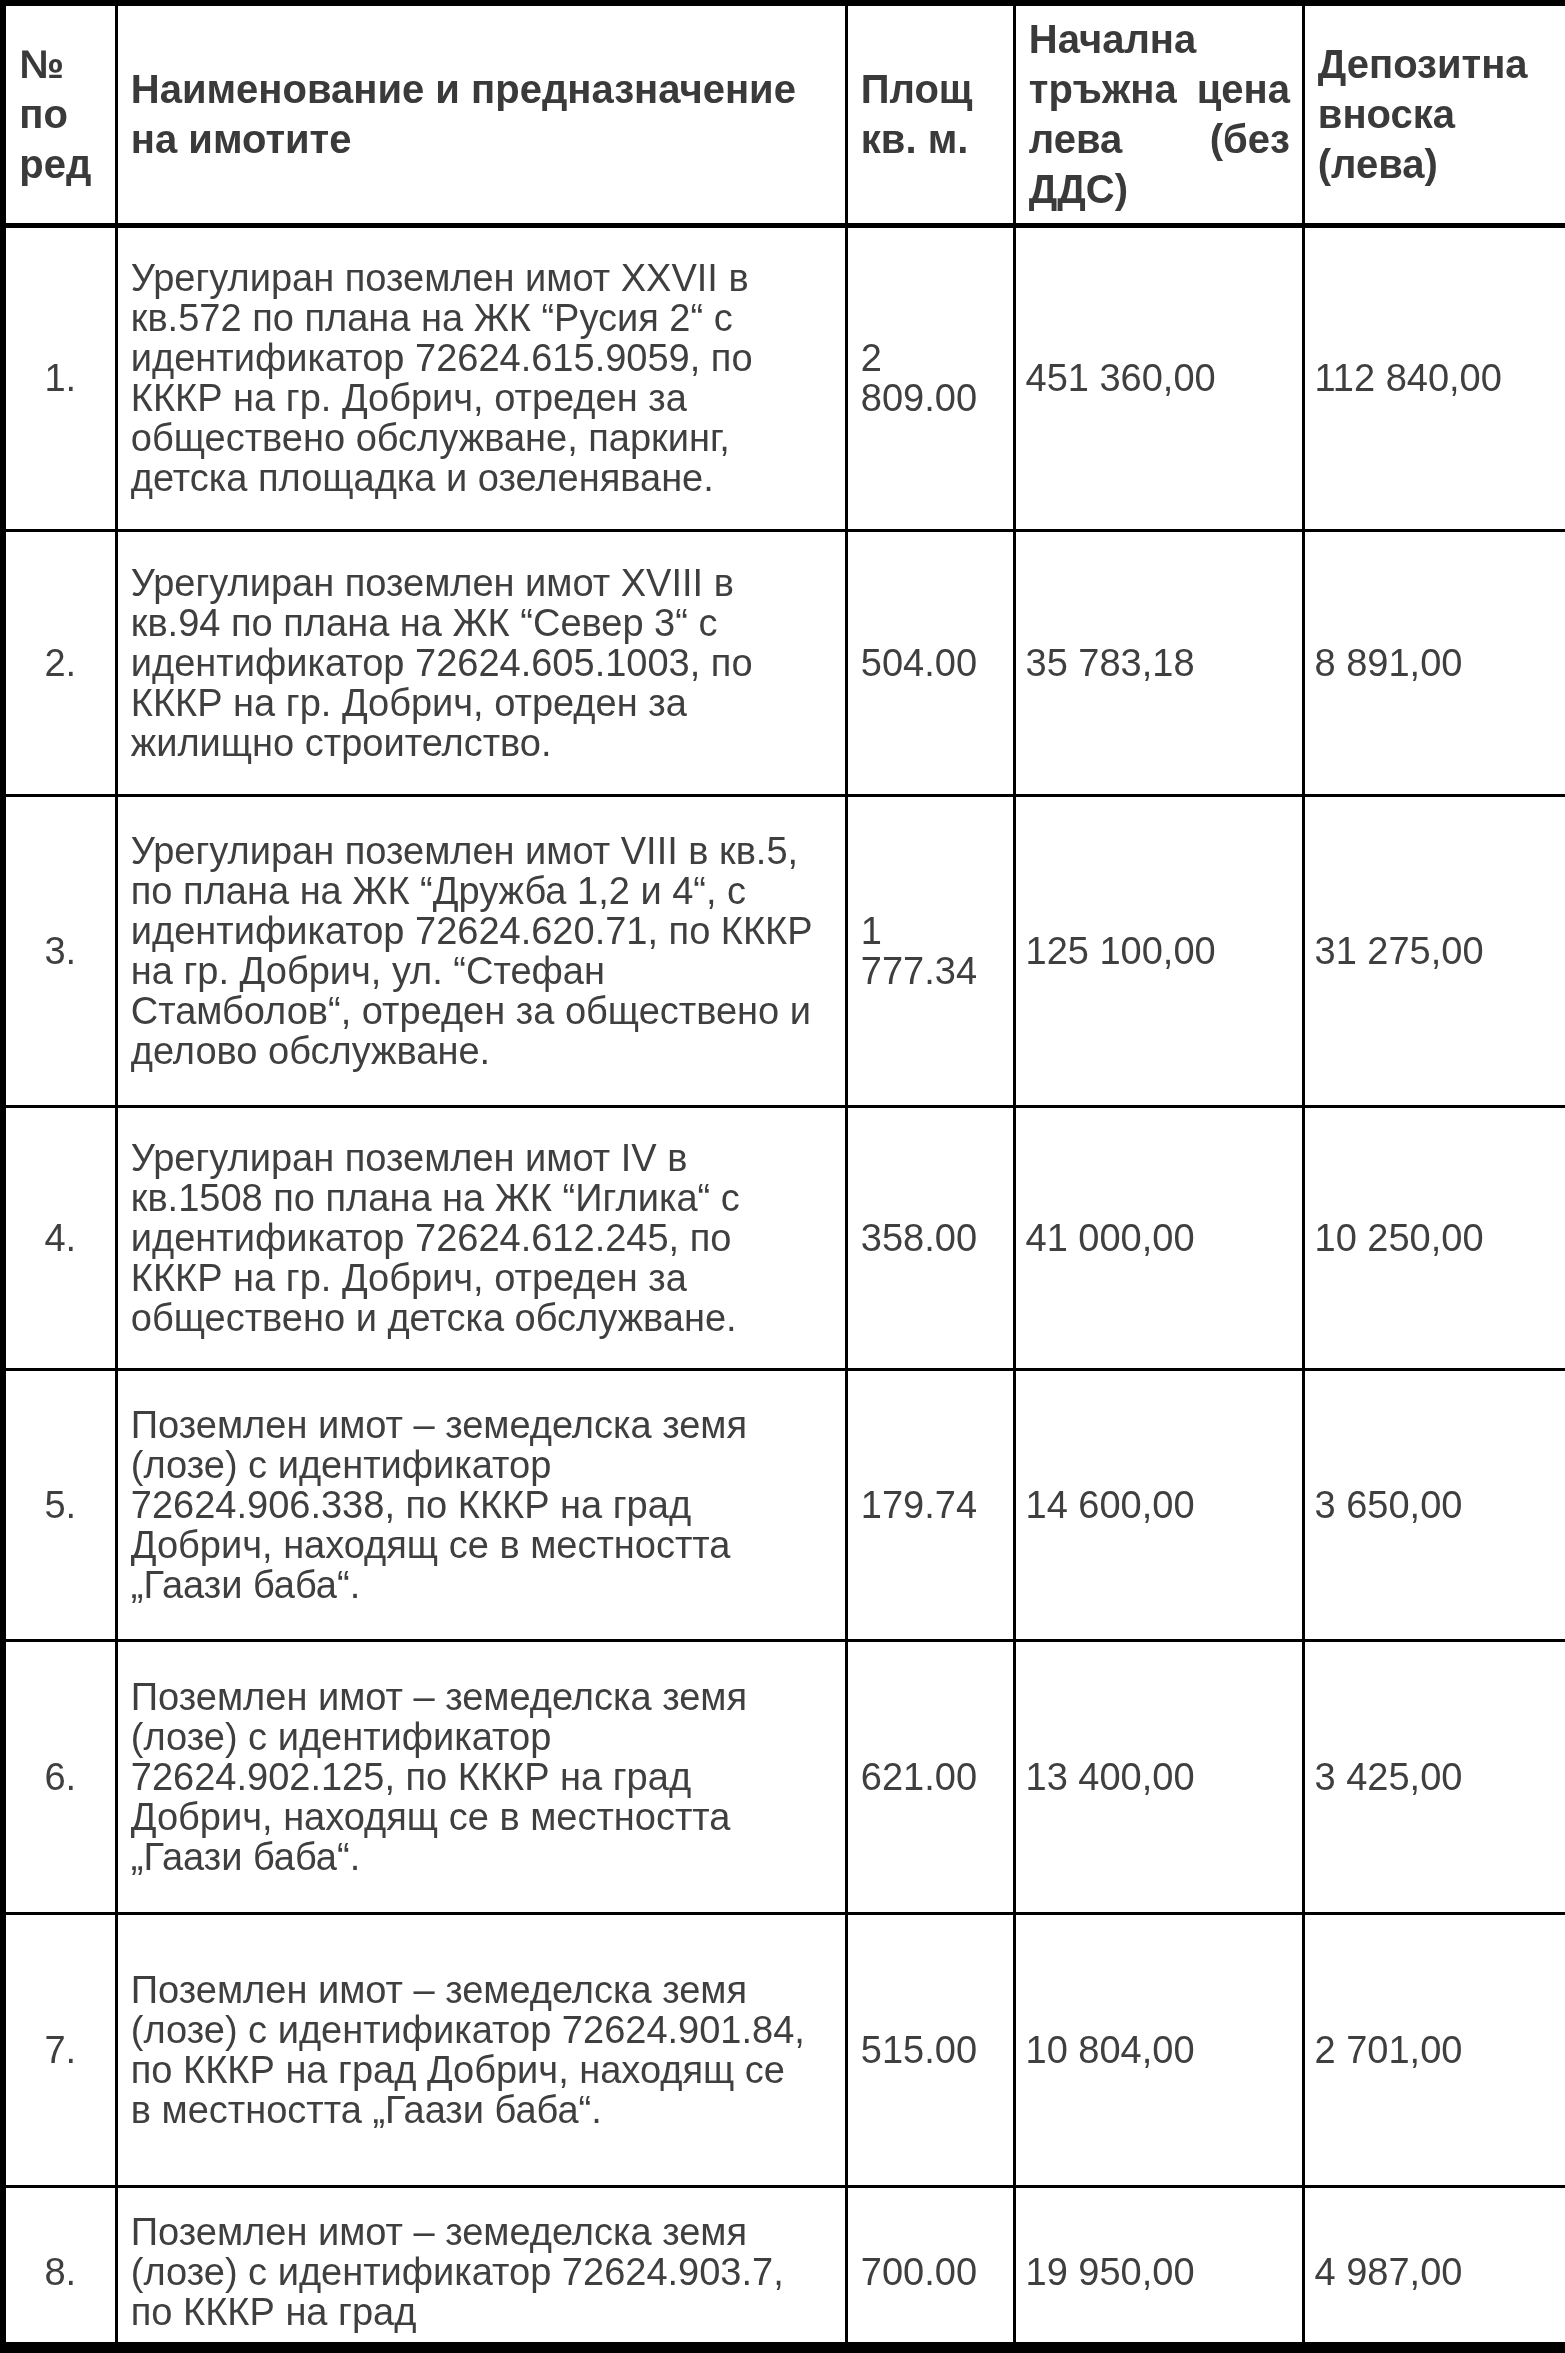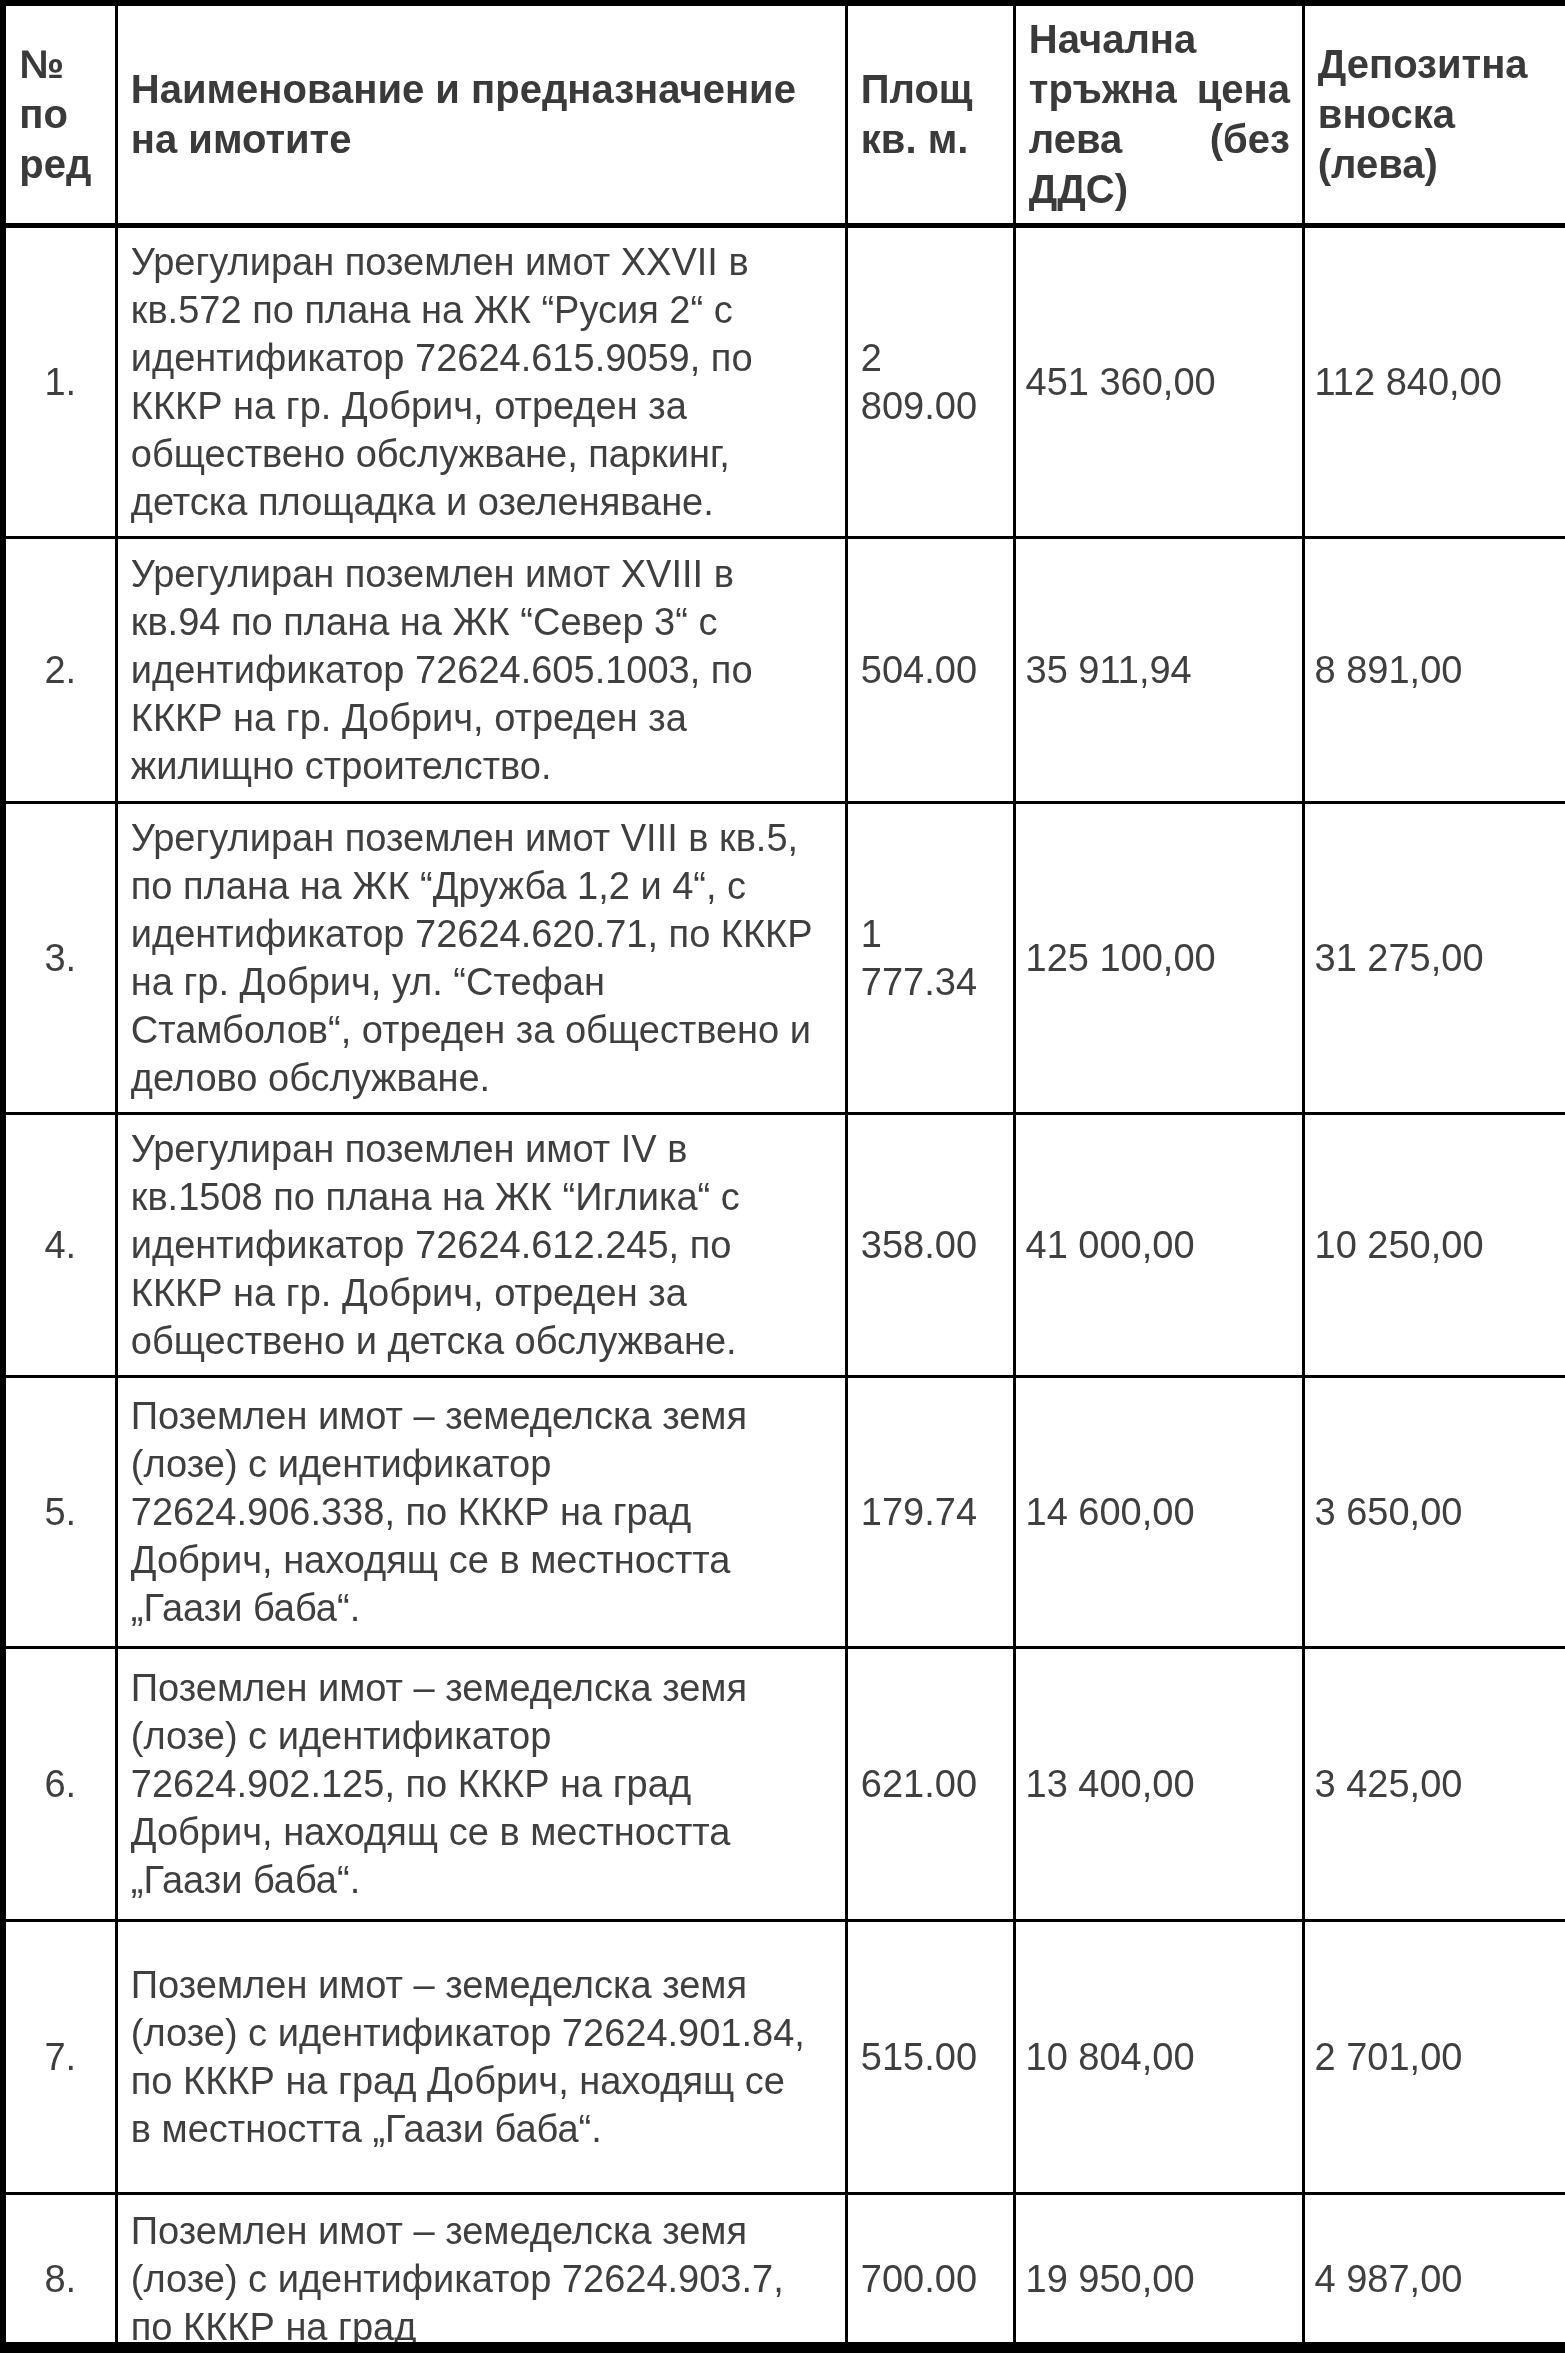--- a/index.html
+++ b/index.html
@@ -32,21 +32,21 @@
     font-weight: bold;
     font-size: 40px;
     line-height: 50px;
     text-align: left;
     color: #3a3a3a;
     padding: 8.3px 11.6px 8.3px 13.3px;
     height: 204px;
   }
   td {
     font-size: 38px;
-    line-height: 48px;
+    line-height: 40px;
   }
   
   col.c-num     { width: 113px; }
   col.c-name    { width: 730px; }
   col.c-area    { width: 168px; }
   col.c-price   { width: 289px; }
   col.c-deposit { width: 265px; }
 
   td.cell-num {
     text-align: center;
@@ -111,21 +111,21 @@
         <td class="cell-num">1.</td>
         <td class="cell-name">Урегулиран поземлен имот XXVII в кв.572 по плана на ЖК “Русия 2“ с идентификатор 72624.615.9059, по КККР на гр. Добрич, отреден за обществено обслужване, паркинг, детска площадка и озеленяване.</td>
         <td class="cell-area">2 809.00</td>
         <td class="cell-price">451 360,00</td>
         <td class="cell-deposit">112 840,00</td>
       </tr>
       <tr>
         <td class="cell-num">2.</td>
         <td class="cell-name">Урегулиран поземлен имот XVIII в кв.94 по плана на ЖК “Север 3“ с идентификатор 72624.605.1003, по КККР на гр. Добрич, отреден за жилищно строителство.</td>
         <td class="cell-area">504.00</td>
-        <td class="cell-price">35 911,94</td>
+        <td class="cell-price">35 783,18</td>
         <td class="cell-deposit">8 891,00</td>
       </tr>
       <tr>
         <td class="cell-num">3.</td>
         <td class="cell-name">Урегулиран поземлен имот VIII в кв.5, по плана на ЖК “Дружба 1,2 и 4“, с идентификатор 72624.620.71, по КККР на гр. Добрич, ул. “Стефан Стамболов“, отреден за обществено и делово обслужване.</td>
         <td class="cell-area">1 777.34</td>
         <td class="cell-price">125 100,00</td>
         <td class="cell-deposit">31 275,00</td>
       </tr>
       <tr>

